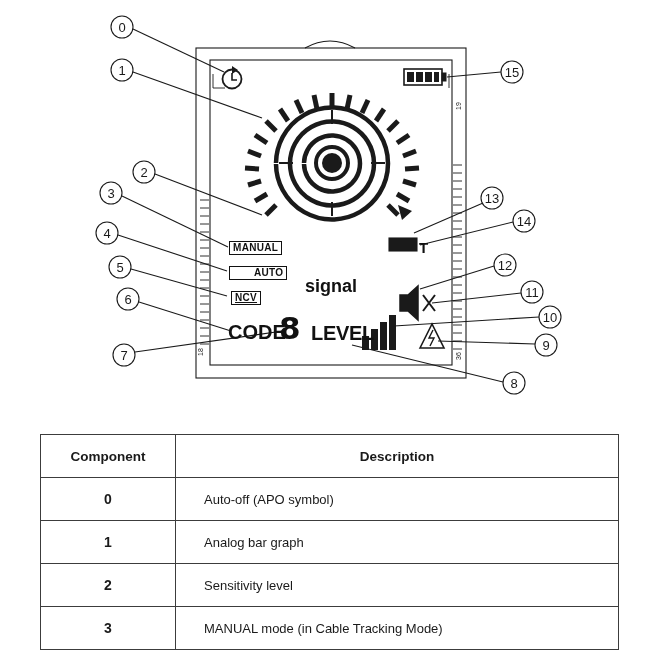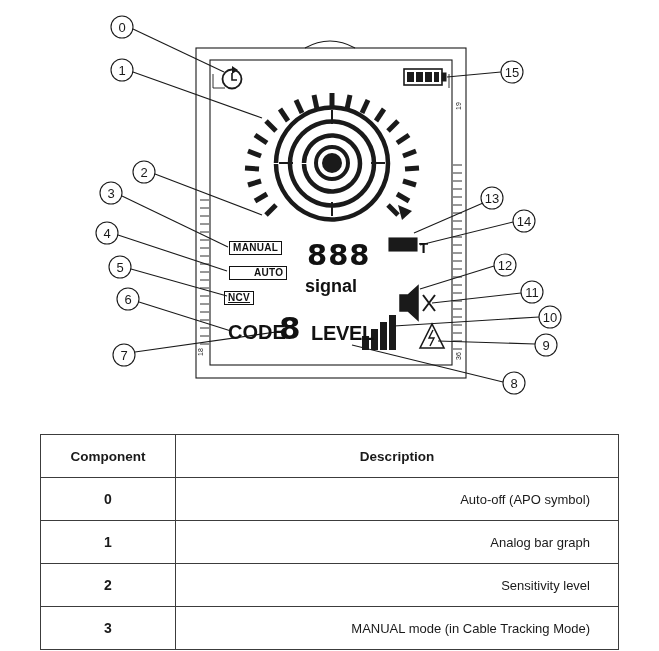--- a/index.html
+++ b/index.html
@@ -46,21 +46,21 @@
   }
   .boxed {
     border: 1.6px solid #111;
     padding: 1px 3px 0 3px;
     font-size: 10px;
     letter-spacing: 0.3px;
     line-height: 1.05;
   }
   #lbl-manual { left: 229px; top: 241px; }
   #lbl-auto   { left: 229px; top: 266px; padding-left: 24px; }
-  #lbl-ncv    { left: 224px; top: 291px; text-decoration: underline; }
+  #lbl-ncv    { left: 231px; top: 291px; text-decoration: underline; }
 
   #lbl-code {
     left: 228px; top: 321px;
     font-size: 20px;
     letter-spacing: 0px;
   }
   #lbl-codedigit {
     left: 279px; top: 310px;
     font-size: 31px;
     font-family: "DejaVu Sans", sans-serif;
@@ -112,21 +112,21 @@
     font-size: 13.5px;
   }
   col.c-comp { width: 135px; }
   col.c-desc { width: 443px; }
   td.comp {
     text-align: center;
     font-weight: bold;
     font-size: 14px;
   }
   td.desc {
-    text-align: right;
+    text-align: left;
     font-weight: normal;
   }
 </style>
 </head>
 <body>
 
 <div id="diagram">
 
   <svg width="659" height="420" viewBox="0 0 659 420" xmlns="http://www.w3.org/2000/svg">
     <g fill="none" stroke="#1a1a1a" stroke-width="1.1">
@@ -305,21 +305,20 @@
       <text class="callout-num" x="524" y="221">14</text>
       <text class="callout-num" x="512" y="72">15</text>
     </g>
   </svg>
 
   <div class="lcd-label boxed" id="lbl-manual">MANUAL</div>
   <div class="lcd-label boxed" id="lbl-auto">AUTO</div>
   <div class="lcd-label boxed" id="lbl-ncv">NCV</div>
   <div class="lcd-label" id="lbl-code">CODE</div>
   <div class="lcd-label" id="lbl-codedigit">8</div>
-  <div class="lcd-label" id="lbl-888">888</div>
   <div class="lcd-label" id="lbl-signal">signal</div>
   <div class="lcd-label" id="lbl-level">LEVEL</div>
   <div class="lcd-label" id="lbl-T">T</div>
 </div>
 
 <div id="table-wrap">
   <table>
     <colgroup>
       <col class="c-comp">
       <col class="c-desc">

